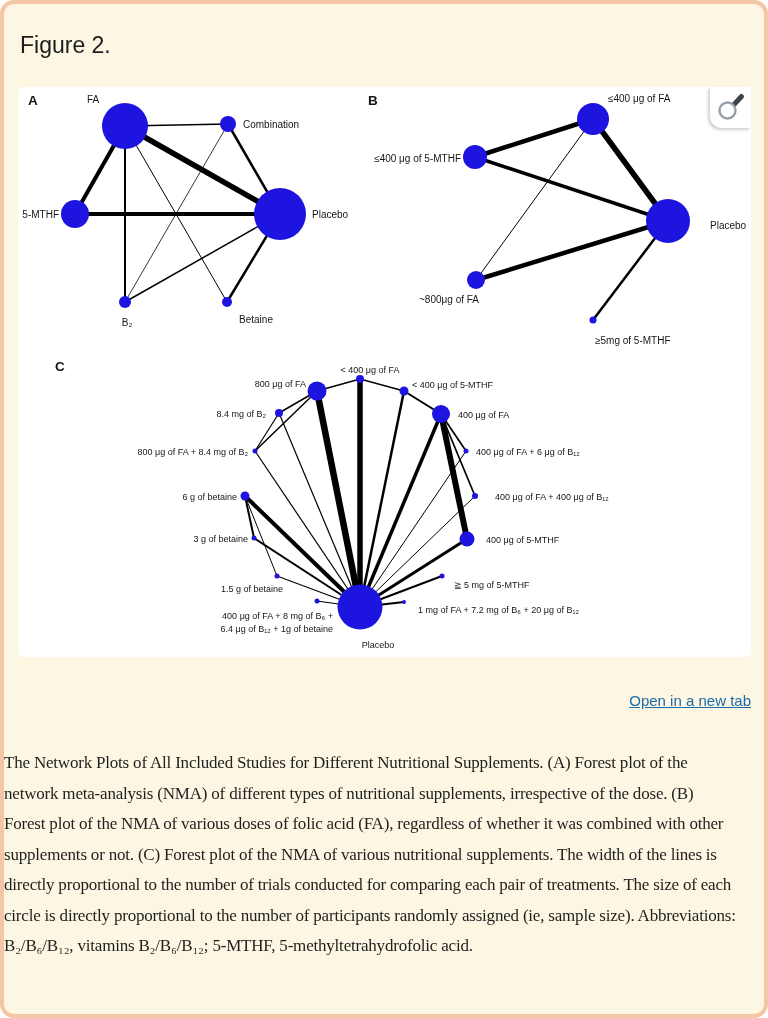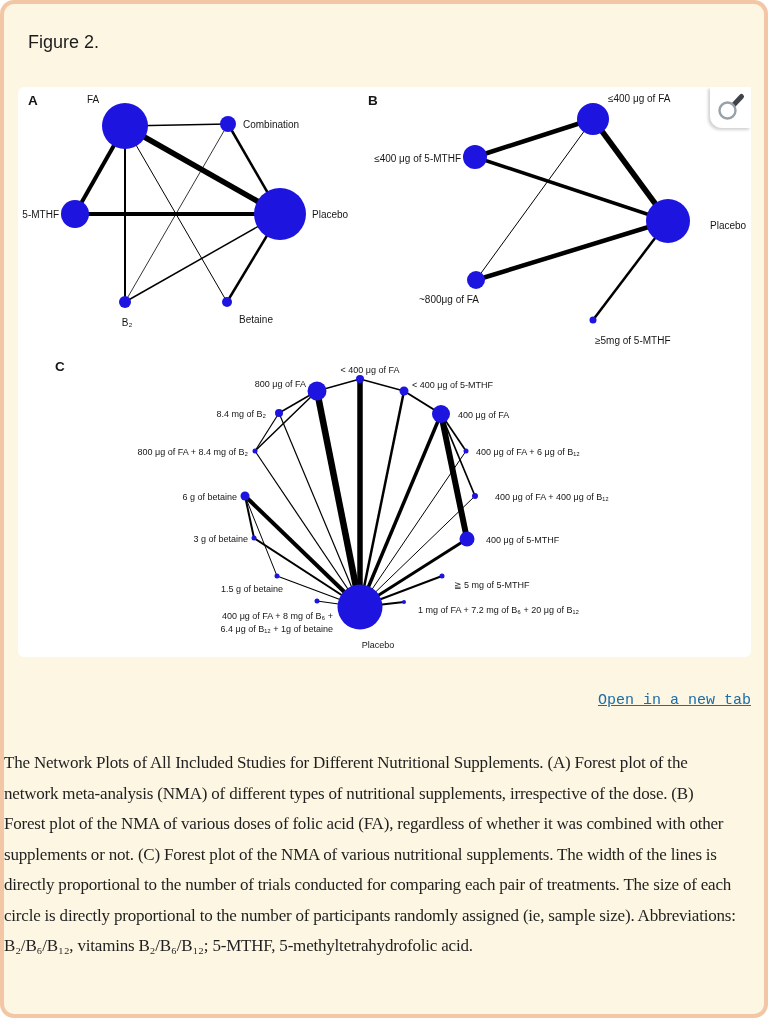--- a/index.html
+++ b/index.html
@@ -1,30 +1,30 @@
 <!DOCTYPE html>
 <html><head>
 <meta charset="utf-8">
 <style>
   html,body{margin:0;padding:0;background:#ffffff;}
   .page{position:relative;width:768px;height:1018px;box-sizing:border-box;
         border:4px solid #f3c7a6;border-radius:14px;background:#fcf6e2;
         font-family:"Liberation Sans","DejaVu Sans",sans-serif;overflow:hidden;}
-  .fig-title{position:absolute;left:16px;top:28px;font-size:18px;color:#1c1c1c;font-weight:500;margin-left:8px;}
+  .fig-title{position:absolute;left:16px;top:28px;font-size:23px;color:#1c1c1c;font-weight:500;}
   .card{position:absolute;left:14px;top:83px;width:733px;height:570px;background:#ffffff;border-radius:6px;}
   .card svg.net{display:block;}
   .net text{fill:#161616;}
   .pletter{font-size:13.5px;font-weight:bold;fill:#111;}
   .pA .nlabel,.pB .nlabel{font-size:10px;}
   .pC .nlabel{font-size:9px;}
   .magnify-btn{position:absolute;top:0;right:0;width:41px;height:41px;background:#ffffff;
         border:none;padding:0;border-bottom-left-radius:12px;cursor:pointer;
         box-shadow:-2px 2px 3px rgba(0,0,0,0.18);}
   .open-link{position:absolute;top:688px;right:13px;font-size:15px;color:#1b6ca8;
-        text-decoration:underline;cursor:pointer;font-family:Liberation Mono, monospace;}
+        text-decoration:underline;cursor:pointer;}
   .caption{position:absolute;left:0;top:744px;width:733px;
         font-family:"Liberation Serif","DejaVu Serif",serif;
         font-size:17px;line-height:30.5px;letter-spacing:-0.2px;color:#1f1f1f;}
 </style>
 </head>
 <body>
 
 <div class="page">
 
   <div class="fig-title">Figure 2.</div>

